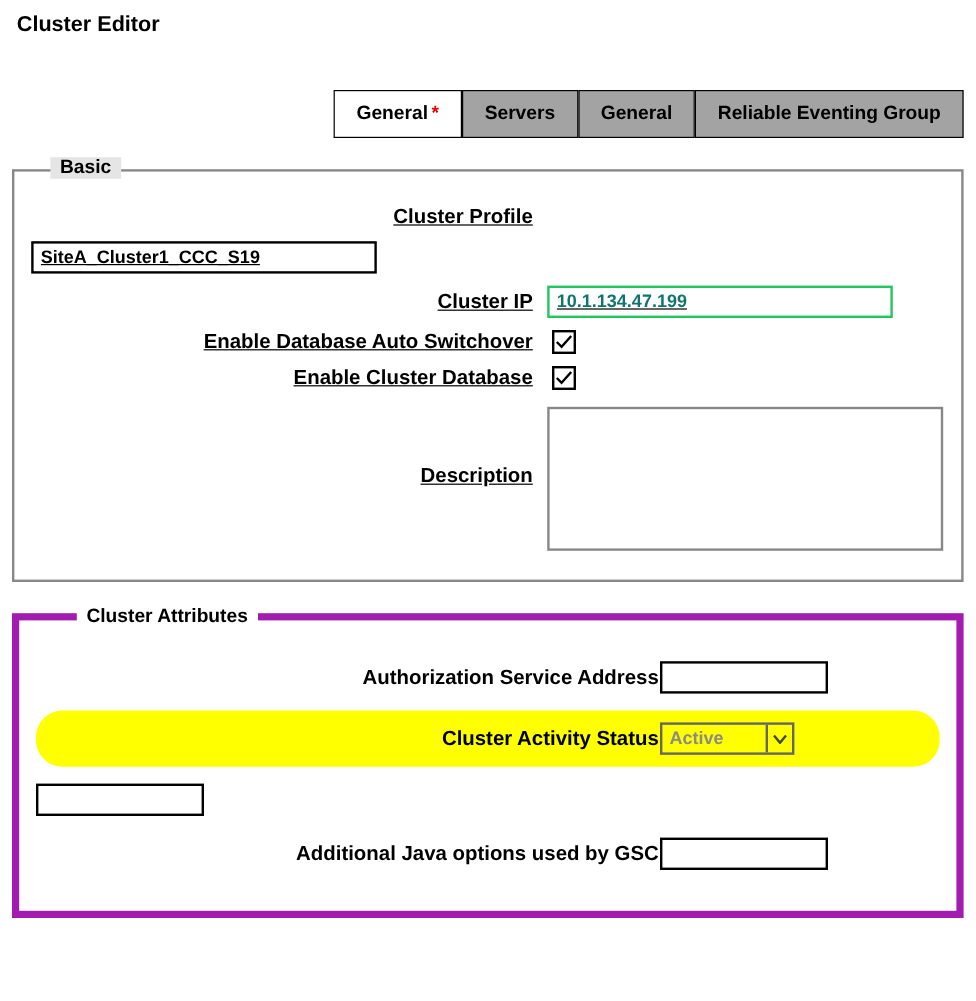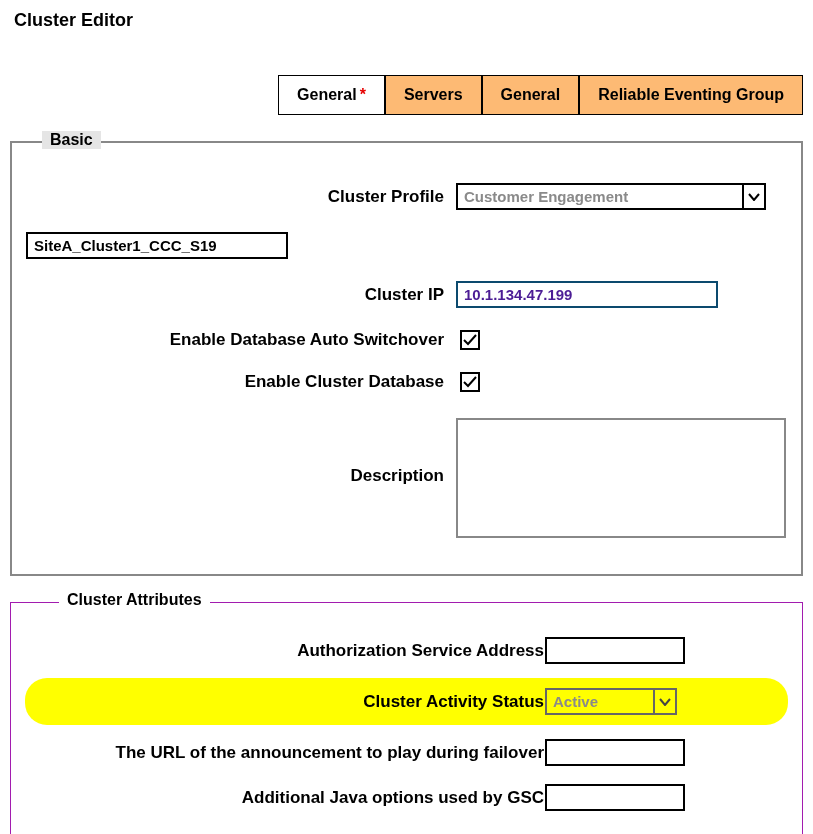--- a/index.html
+++ b/index.html
@@ -15,21 +15,21 @@
     font-weight: bold;
     font-size: 18px;
     margin: 0 0 44px 4px;
   }
   .tab {
     border: 1px solid #000;
     padding: 10px 18px;
     font-weight: bold;
     font-size: 16px;
     cursor: pointer;
-    background: #fdba74;
+    background: #a3a3a3;
     margin-right: 0;
   }
   .tab.active {
     background: #fff;
   }
   .tab .req {
     color: #e60000;
     font-weight: bold;
     margin-left: 3px;
   }
@@ -48,21 +48,22 @@
     top: -12px;
     left: 30px;
     background: #e5e5e5;
     padding: 0 8px;
     font-weight: bold;
     font-size: 16px;
   }
   .form-row {
     display: flex;
     align-items: center;
-    margin: 22px 0;
+    margin: 10px 0;
+    text-decoration: underline;
   }
   .form-row.top {
     align-items: flex-start;
     padding-top: 4px;
   }
   .label-col {
     flex: 0 0 430px;
     text-align: right;
     padding-right: 12px;
     font-weight: bold;
@@ -77,21 +78,21 @@
     display: flex;
     align-items: center;
   }
   .select-wrap {
     display: flex;
     align-items: stretch;
     border: 2px solid #000;
     width: 310px;
   }
   .select-wrap.small {
-    width: 132px;
+    width: 112px;
     border: 2px solid #666;
   }
   .select-value {
     flex: 1;
     padding: 3px 6px;
     color: #8a8a8a;
     font-weight: bold;
     font-size: 15px;
   }
   .select-wrap.small .select-value {
@@ -105,28 +106,28 @@
     justify-content: center;
     cursor: pointer;
   }
   .select-wrap.small .select-arrow {
     border-left: 2px solid #666;
   }
   .select-arrow svg { width: 12px; height: 8px; }
   .text-input {
     border: 2px solid #000;
     padding: 3px 6px;
-    width: 262px;
+    width: 288px;
     font-weight: bold;
     font-size: 15px;
     font-family: inherit;
   }
   .text-input.gray {
-    border: 2px solid #0c4a6e;
-    color: #4c1d95;
+    border: 2px solid #22c55e;
+    color: #0f766e;
   }
   .text-input.narrow {
     width: 140px;
     font-weight: normal;
   }
   .checkbox {
     width: 20px;
     height: 20px;
     border: 2px solid #000;
     display: inline-flex;
@@ -137,21 +138,21 @@
   }
   .checkbox svg { width: 14px; height: 12px; }
   .textarea {
     border: 2px solid #888;
     width: 330px;
     height: 120px;
     resize: none;
     font-family: inherit;
   }
   .attr-panel {
-    border: 1px solid #a21caf;
+    border: 6px solid #a21caf;
     margin-top: 26px;
     position: relative;
     padding: 20px 14px 20px 14px;
   }
   .attr-legend {
     position: absolute;
     top: -12px;
     left: 48px;
     background: #fff;
     padding: 0 8px;
@@ -198,30 +199,20 @@
   <div class="tab">
     <span>Reliable Eventing Group</span>
   </div>
 </div>
 
 <div class="panel">
   <div class="panel-legend">Basic</div>
 
   <div class="form-row">
     <div class="label-col">Cluster Profile</div>
-    <div class="field-col">
-      <div class="select-wrap">
-        <div class="select-value">Customer Engagement</div>
-        <div class="select-arrow">
-          <svg viewBox="0 0 12 8">
-              <polyline points="1,1 6,7 11,1" fill="none" stroke="#000" stroke-width="2"></polyline>
-            </svg>
-        </div>
-      </div>
-    </div>
   </div>
 
   <div class="form-row">
     <div class="field-col">
       <input class="text-input" value="SiteA_Cluster1_CCC_S19" style="">
     </div>
   </div>
 
   <div class="form-row">
     <div class="label-col">Cluster IP</div>
@@ -278,21 +269,20 @@
         <div class="select-arrow">
           <svg viewBox="0 0 12 8">
               <polyline points="1,1 6,7 11,1" fill="none" stroke="#444" stroke-width="2"></polyline>
             </svg>
         </div>
       </div>
     </div>
   </div>
 
   <div class="attr-row">
-    <div class="attr-label">The URL of the announcement to play during failover</div>
     <div class="attr-field">
       <input class="text-input narrow" value="" style="">
     </div>
   </div>
 
   <div class="attr-row">
     <div class="attr-label">Additional Java options used by GSC</div>
     <div class="attr-field">
       <input class="text-input narrow" value="" style="">
     </div>

